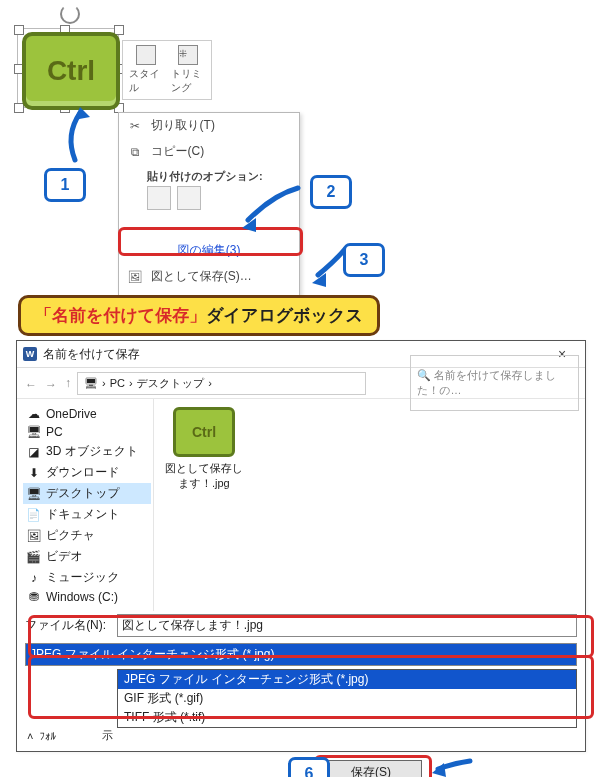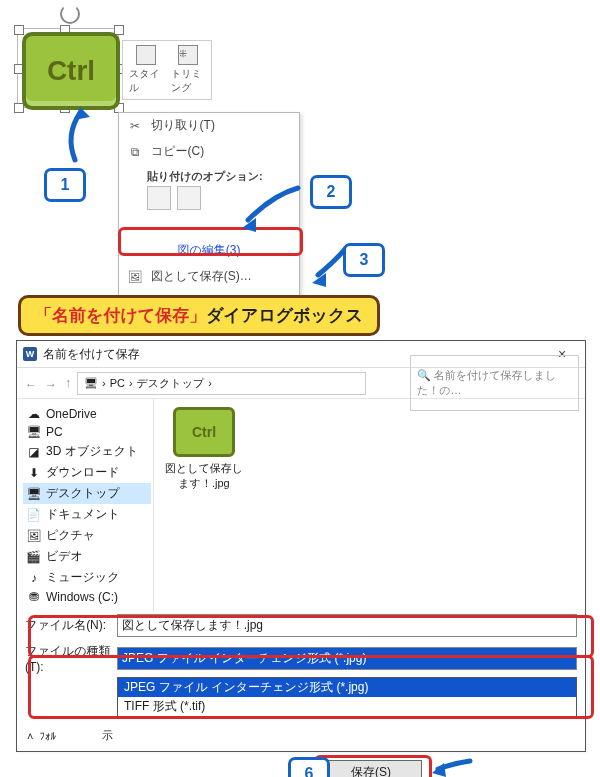--- a/index.html
+++ b/index.html
@@ -463,25 +463,25 @@
         <div>図として保存します！.jpg</div>
       </div>
     </div>
   </div>
 
   <div class="field-row">
     <label>ファイル名(N):</label>
     <div class="field">図として保存します！.jpg</div>
   </div>
   <div class="field-row">
-    <label>ファイルの種類(T):</label>
     <div class="field" style="background:#1155cc;color:#fff;">JPEG ファイル インターチェンジ形式 (*.jpg)</div>
   </div>
   <div class="type-list">
     <div class="opt sel">JPEG ファイル インターチェンジ形式 (*.jpg)</div>
+    <div class="opt">GIF 形式 (*.gif)</div>
     <div class="opt">TIFF 形式 (*.tif)</div>
   </div>
   <div style="position:absolute;left:10px;bottom:8px;font-size:11px;display:flex;gap:6px;align-items:center;">
     <span>˄</span>
     <span>ﾌｫﾙ</span>
     <span style="margin-left:40px">示</span>
   </div>
 </div>
 
 <div class="red-box" style="left:28px;top:615px;width:560px;height:37px;"></div>

